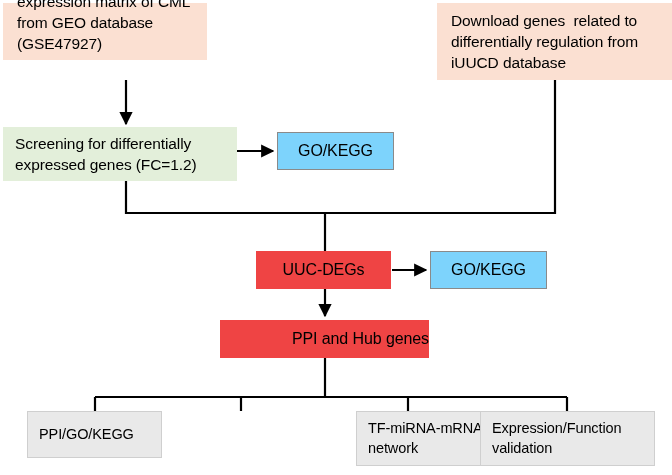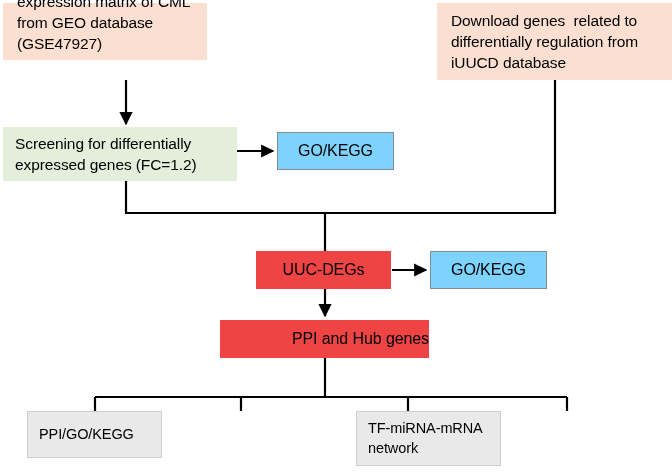--- a/index.html
+++ b/index.html
@@ -138,14 +138,17 @@
 
   <div class="node box-grey" id="node-out-1">
     <span class="node-text">PPI/GO/KEGG</span>
   </div>
 
 
   <div class="node box-grey" id="node-out-3">
     <span class="node-text">TF-miRNA-mRNA network</span>
   </div>
 
+  <div class="node box-grey" id="node-out-4">
+    <span class="node-text">Expression/Function validation</span>
+  </div>
 
 </div>
 
 </body></html>

